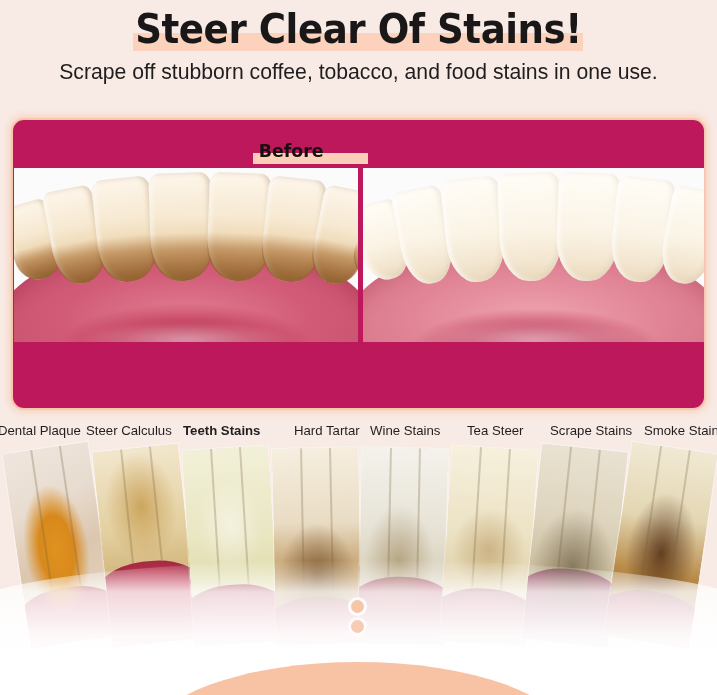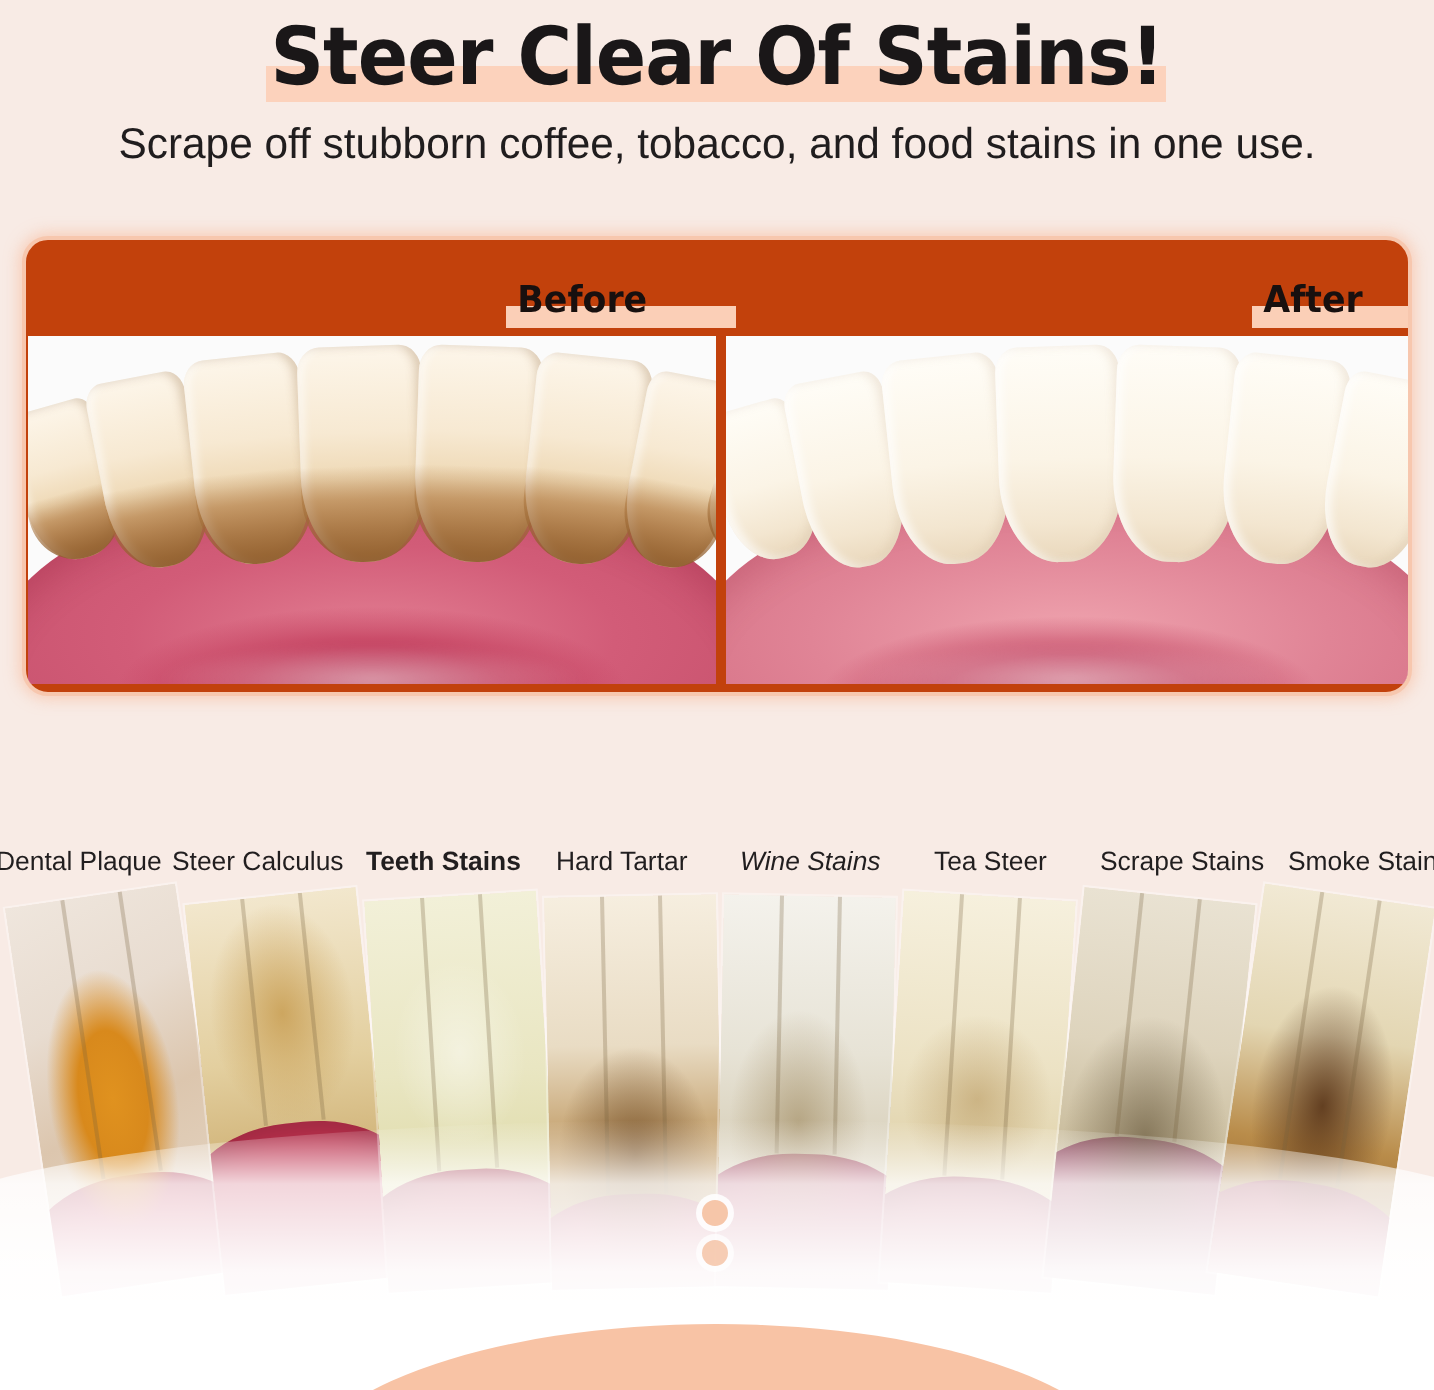--- a/index.html
+++ b/index.html
@@ -43,22 +43,22 @@
     color:#201d1e;
     line-height:28px;
     white-space:nowrap;
     transform:scaleX(0.985);
   }
 
   
   #ba-card{
     position:absolute;
     left:11px; top:118px;
-    width:695px; height:230px;
-    background:#c2410c;
+    width:695px; height:292px;
+    background:#be185d;
     border-radius:13px;
     border:2px solid #f7c7ae;
     box-shadow:0 0 7px 2px rgba(247,186,155,0.55);
     overflow:hidden;
   }
 
   .ba-label-wrap{ position:absolute; top:18px; height:26px; }
   .ba-label-hl{
     position:absolute; left:0; bottom:0;
     height:11px; background:#fbcfb7;
@@ -204,24 +204,20 @@
   <p id="page-subtitle">Scrape off stubborn coffee, tobacco, and food stains in one use.</p>
 </div>
 
 <div id="ba-card">
 
   <div class="ba-label-wrap" id="before-label-wrap">
     <span class="ba-label-hl"></span>
     <span class="ba-label-txt">Before</span>
   </div>
 
-  <div class="ba-label-wrap" id="after-label-wrap">
-    <span class="ba-label-hl"></span>
-    <span class="ba-label-txt">After</span>
-  </div>
 
   <div class="ba-photo" id="ba-photo-before">
     <div class="gum" id="gum-before">
       <div class="gum-shine"></div>
     </div>
   <div class="tooth tooth-before" style="left: -4px; top: 34px; width: 46px; height: 78px; border-radius: 18% 18% 46% 46% / 12% 12% 40% 40%; transform: rotate(-16deg);">
         <div class="tartar"></div>
       </div>
       <div class="tooth tooth-before" style="left: 36px; top: 20px; width: 50px; height: 96px; border-radius: 18% 18% 46% 46% / 12% 12% 40% 40%; transform: rotate(-11deg);">
         <div class="tartar"></div>
@@ -259,22 +255,22 @@
       <div class="tooth tooth-after" style="left: 302px; top: 20px; width: 50px; height: 96px; border-radius: 18% 18% 46% 46% / 12% 12% 40% 40%; transform: rotate(11deg);"></div>
       <div class="tooth tooth-after" style="left: 344px; top: 34px; width: 46px; height: 78px; border-radius: 18% 18% 46% 46% / 12% 12% 40% 40%; transform: rotate(16deg);"></div>
     </div>
 
 </div>
 
 <div id="caption-row">
     <div class="caption" style="left: -2px;">Dental Plaque</div>
     <div class="caption" style="left: 86px;">Steer Calculus</div>
     <div class="caption" style="left: 183px; font-weight: bold;">Teeth Stains</div>
-    <div class="caption" style="left: 278px; text-align: right;">Hard Tartar</div>
-    <div class="caption" style="left: 370px; font-style: italic;">Wine Stains</div>
+    <div class="caption" style="left: 294px; text-align: right;">Hard Tartar</div>
+    <div class="caption" style="left: 370px;">Wine Stains</div>
     <div class="caption" style="left: 467px;">Tea Steer</div>
     <div class="caption" style="left: 550px;">Scrape Stains</div>
     <div class="caption" style="left: 644px;">Smoke Stains</div>
   </div>
 
 <div id="thumb-fan">
   <div class="thumb" style="left: 2px; transform: rotate(-8.4deg);">
       <div class="thumb-img" style="background: linear-gradient(160deg, rgb(239, 230, 221) 0%, rgb(232, 220, 208) 30%, rgb(220, 198, 174) 55%, rgb(231, 217, 200) 100%);"></div>
       <div class="th-gum" style="top: 72%; background: rgb(199, 65, 92); border-radius: 46% 46% 0px 0px / 34% 34% 0px 0px; box-shadow: rgba(0, 0, 0, 0.18) 0px 6px 14px inset;"></div>
       <div class="thumb-img" style="background: radial-gradient(52% 46% at 46% 52%, rgb(224, 146, 31) 0%, rgb(216, 137, 28) 38%, rgba(216, 137, 28, 0) 72%);"></div>

